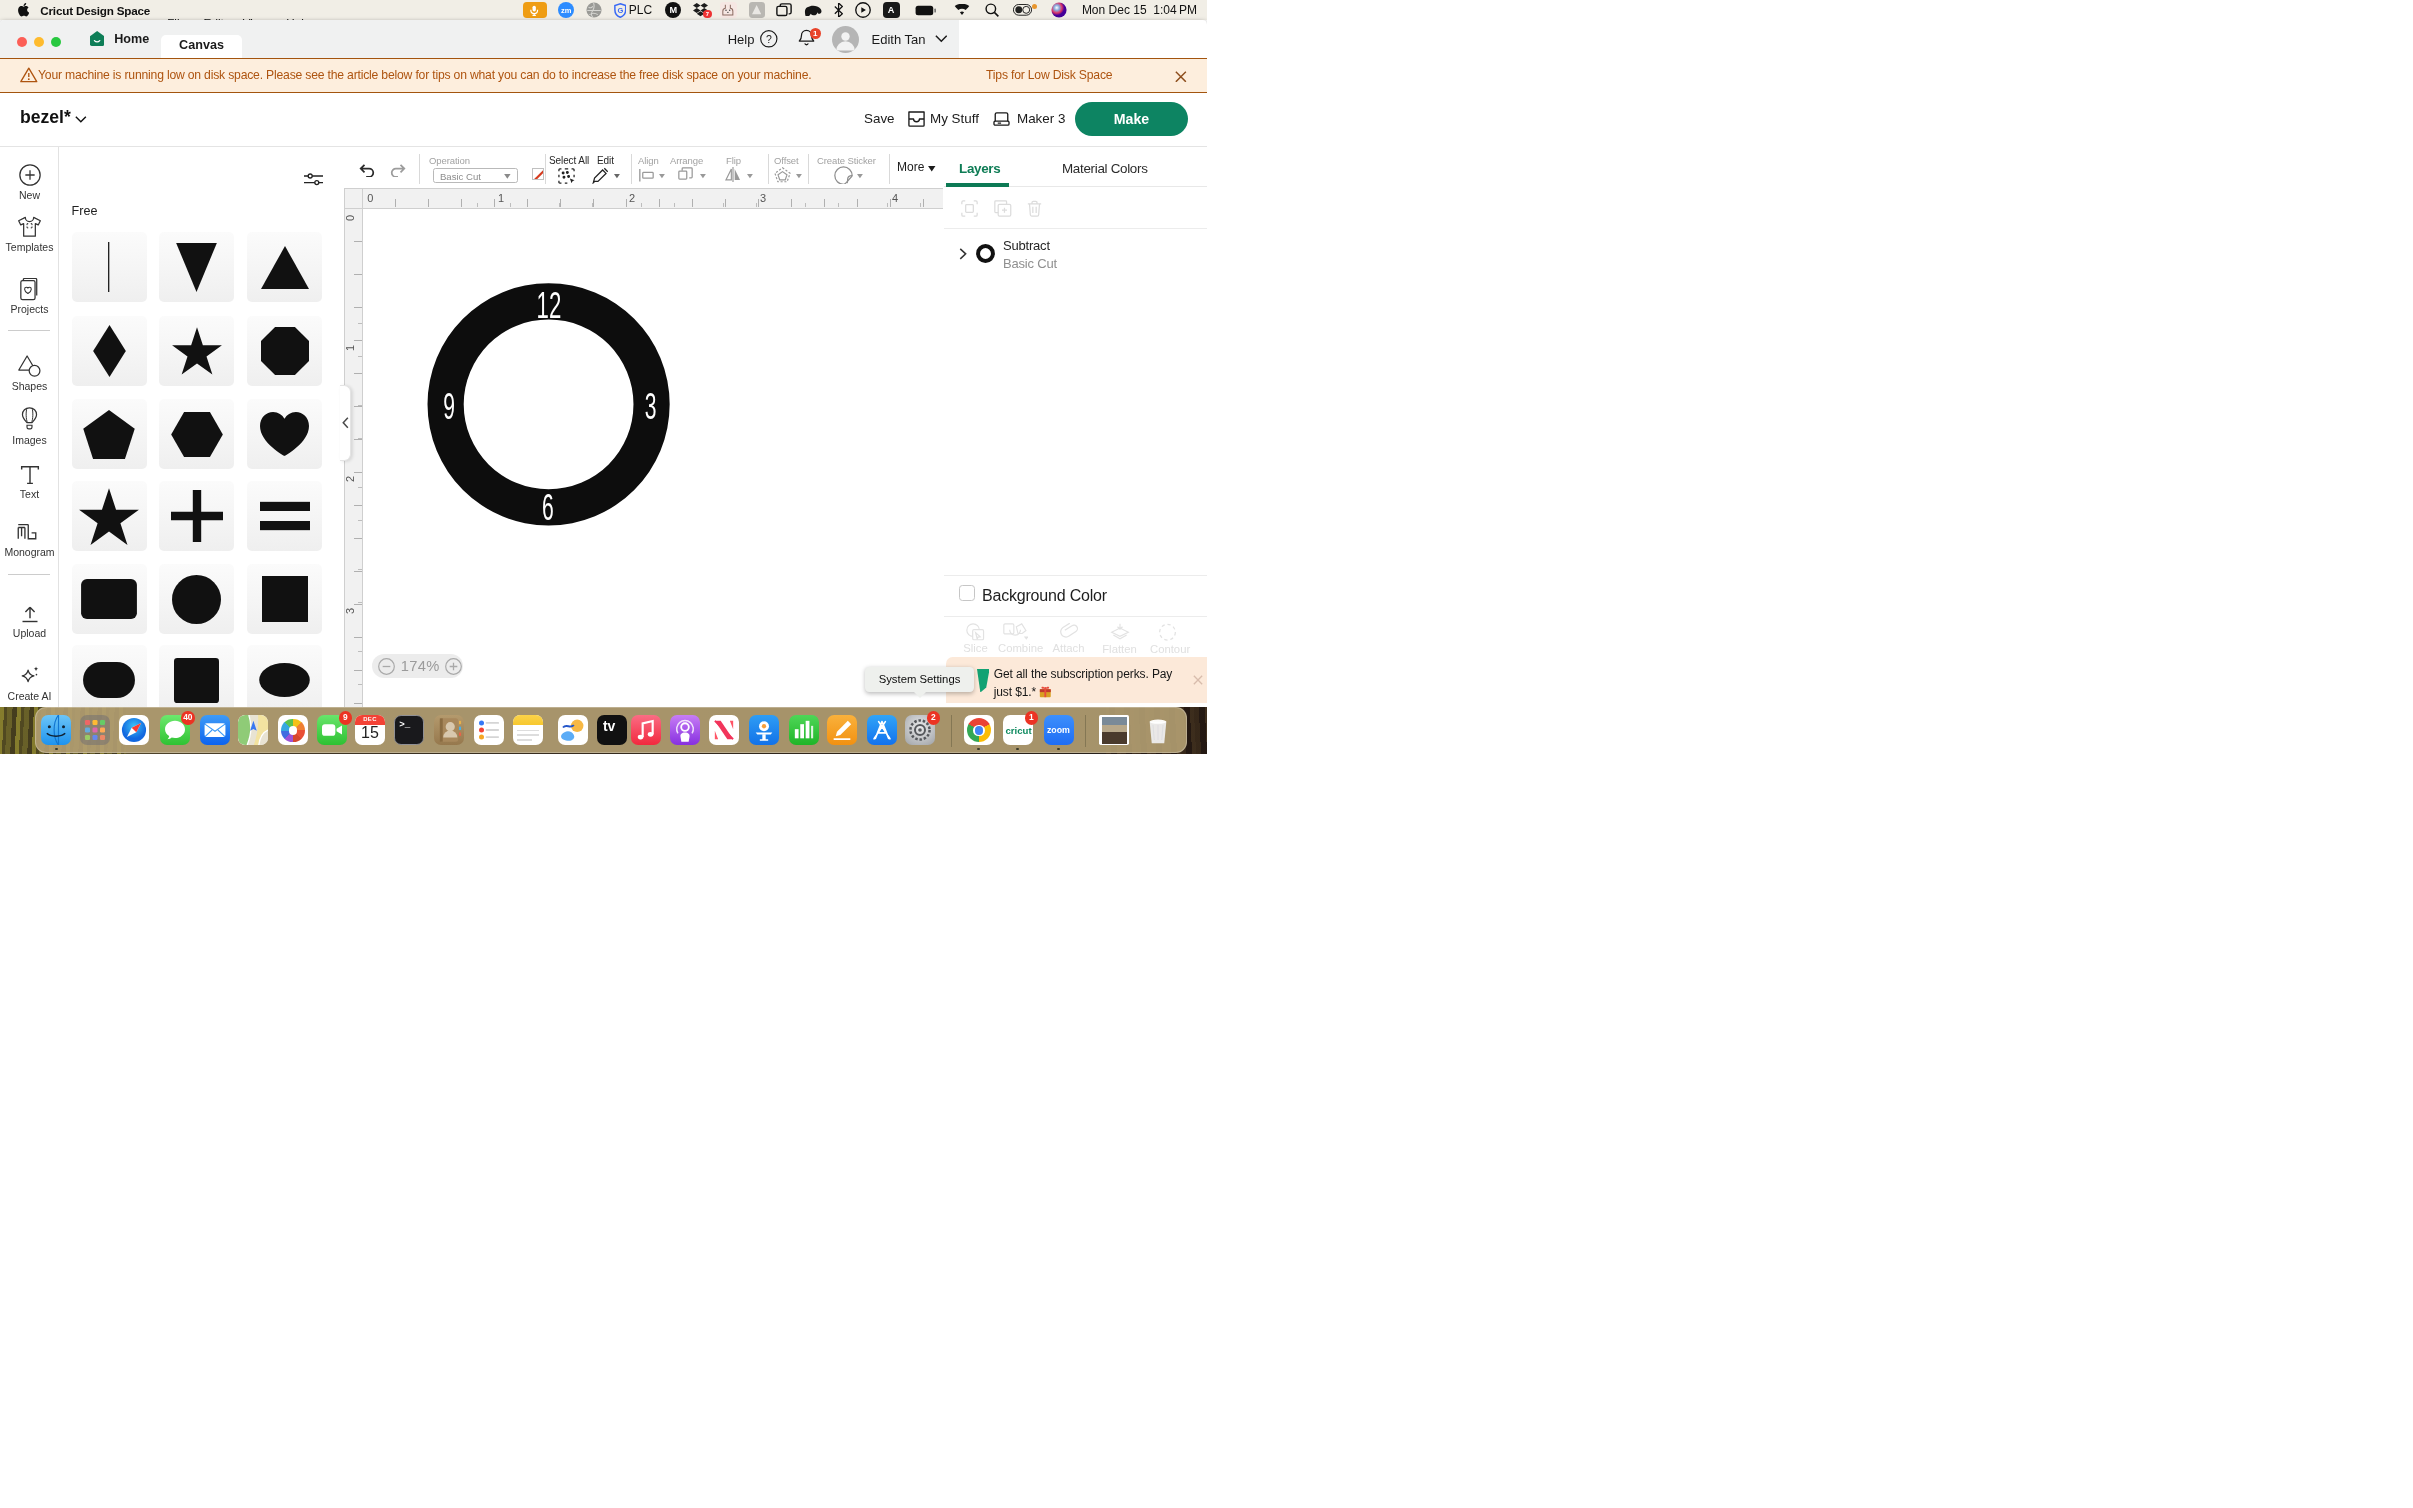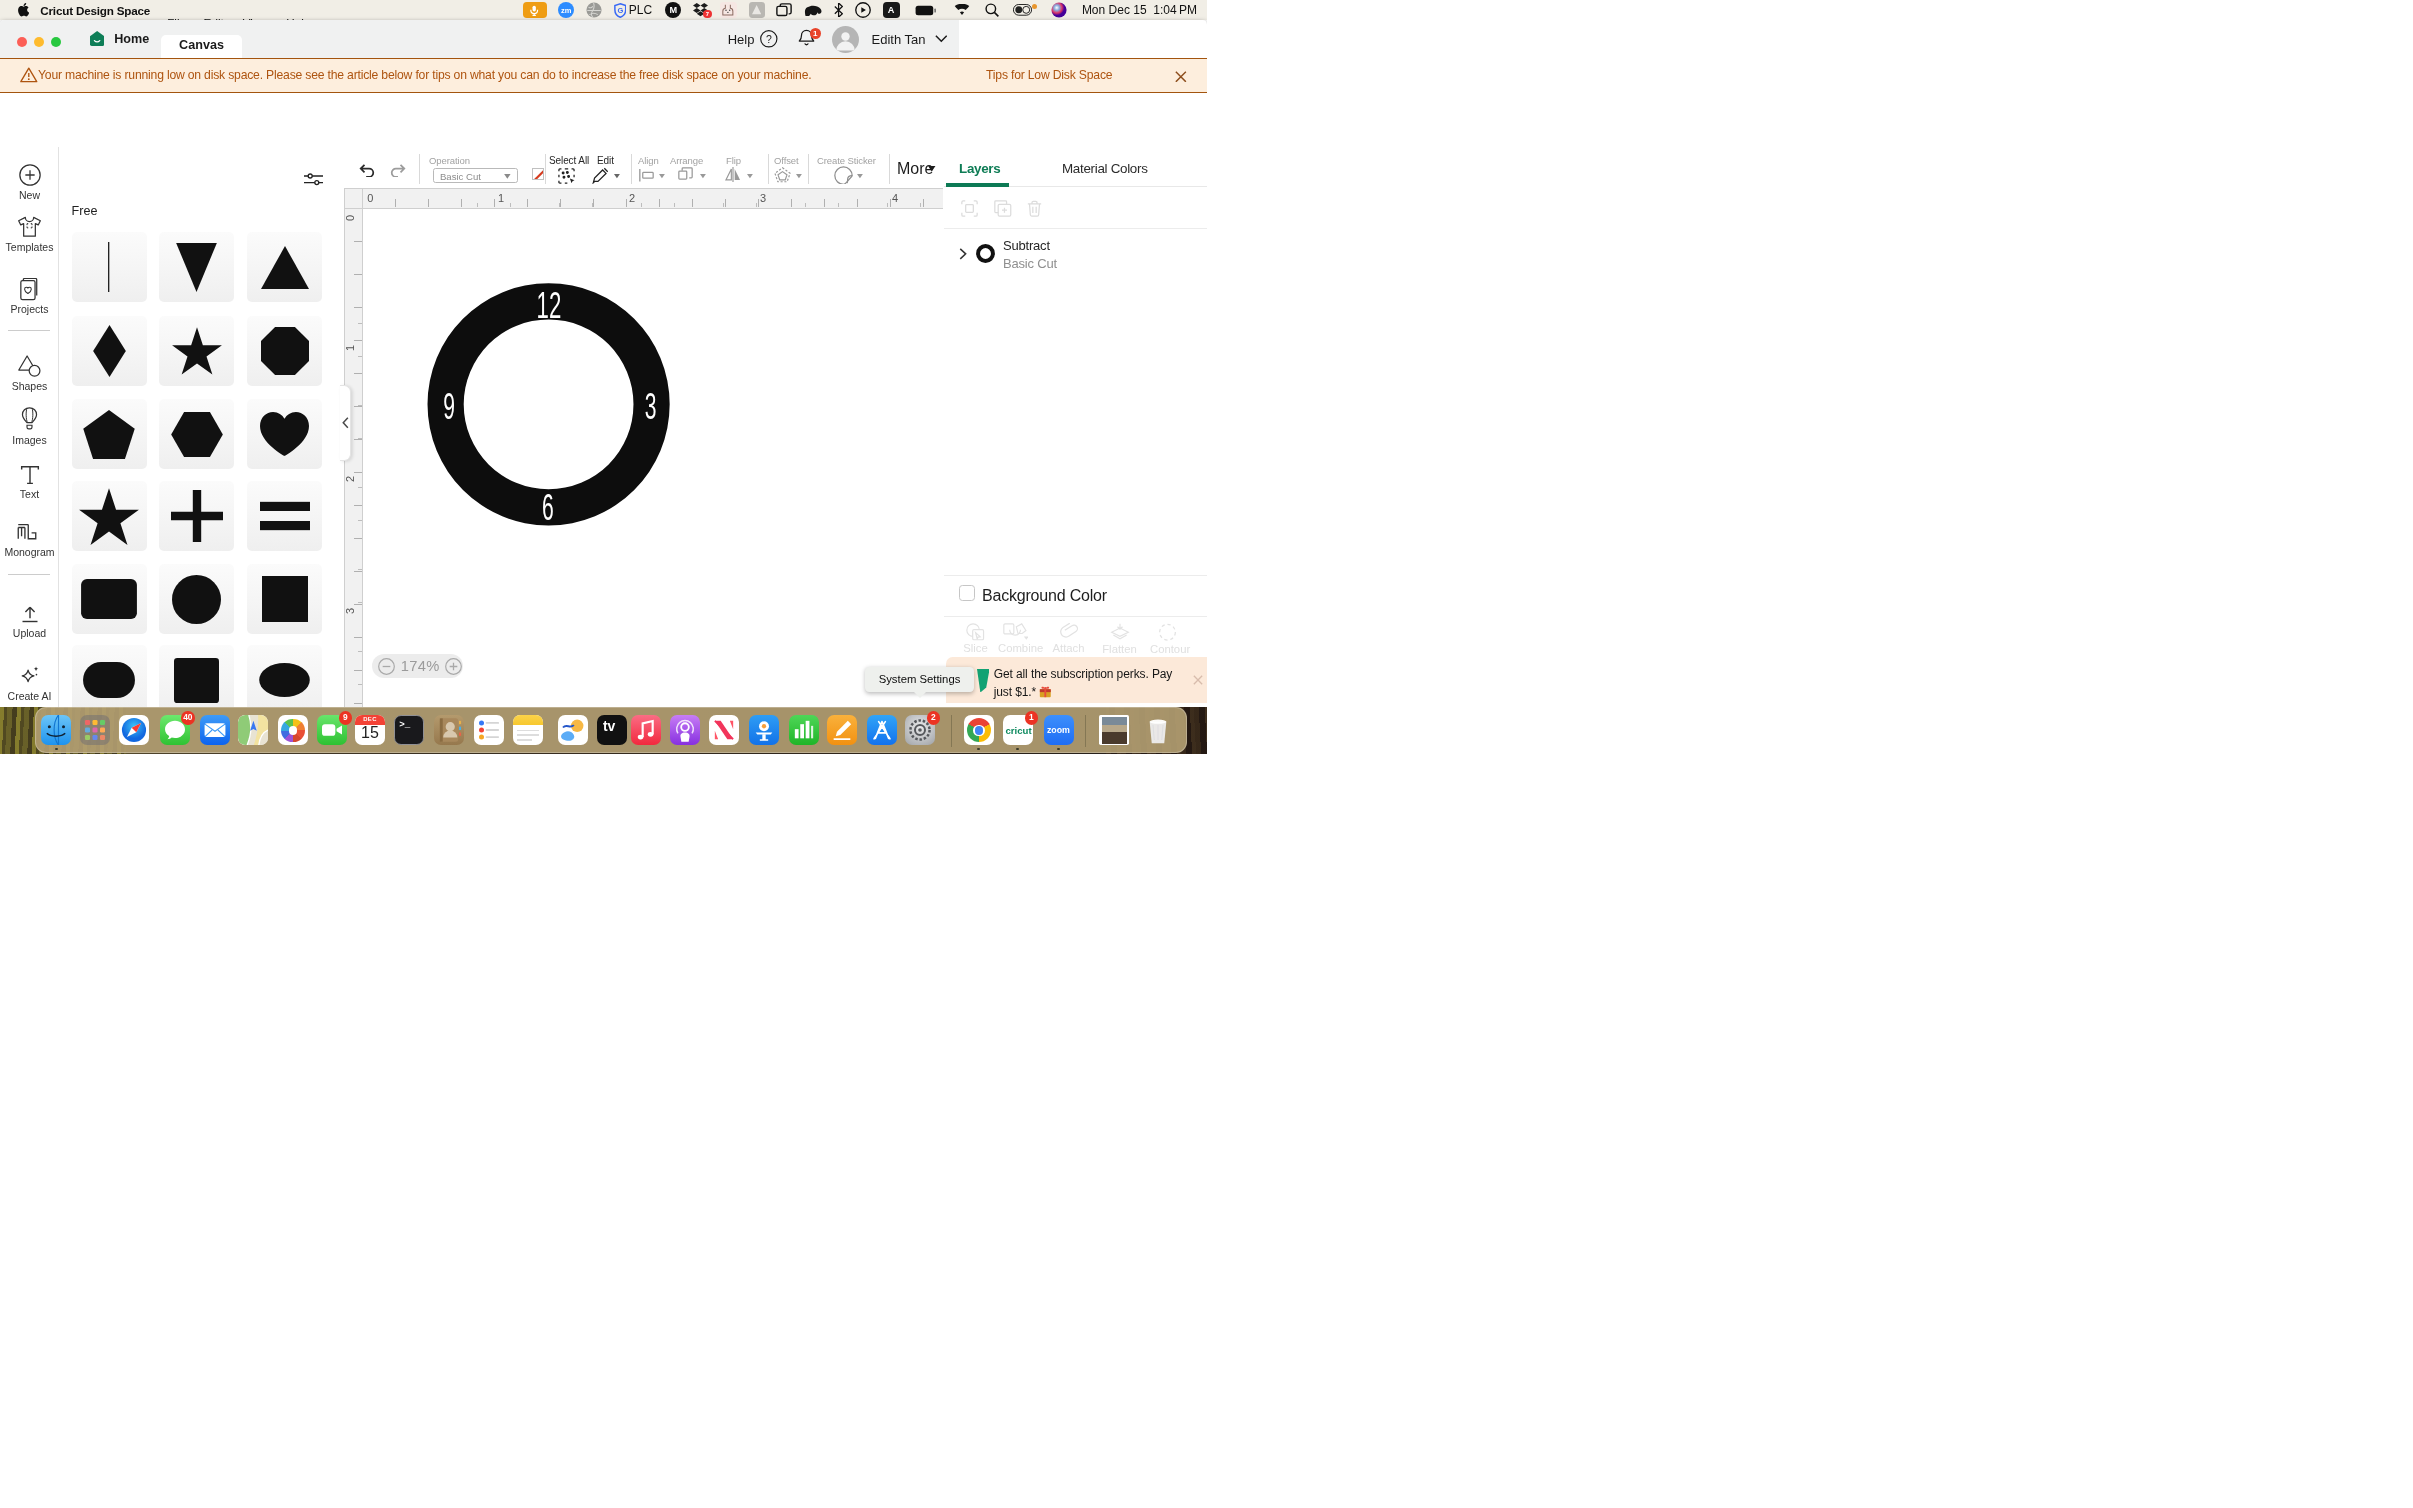--- a/index.html
+++ b/index.html
@@ -242,20 +242,38 @@
         <path d="M10.5 1.4 20 17.5H1z" fill="none" stroke="#ae5410" stroke-width="1.6" stroke-linejoin="round"></path>
         <path d="M10.5 7v5" stroke="#ae5410" stroke-width="1.6"></path>
         <circle cx="10.5" cy="14.5" r="1.1" fill="#ae5410"></circle>
       </svg>
     <span style="position:absolute;left:38px;top:9.2px;">Your machine is running low on disk space. Please see the article below for tips on what you can do to increase the free disk space on your machine.</span>
     <span style="position:absolute;left:986px;top:9.2px;">Tips for Low Disk Space</span>
     <svg style="position:absolute;left:1175px;top:11.7px;" width="11.7" height="11.7" viewBox="0 0 14 14">
         <path d="M1 1l12 12M13 1 1 13" stroke="#8d4d1c" stroke-width="1.7"></path>
       </svg>
   </div>
+  <div id="projectbar">
+    <span style="position:absolute;left:20px;top:14.2px;font-size:17.6px;font-weight:bold;color:#111;">bezel*</span>
+    <svg style="position:absolute;left:75px;top:22.6px;" width="11.7px" height="7.5" viewBox="0 0 14 9">
+        <path d="M1 1l6 6 6-6" stroke="#111" stroke-width="1.7" fill="none"></path>
+      </svg>
+    <span style="position:absolute;left:864px;top:18.4px;font-size:13.4px;color:#1a1a1a;">Save</span>
+    <svg style="position:absolute;left:908px;top:18.4px;" width="17" height="16" viewBox="0 0 20 19">
+        <path d="M1 1.2h18V17a1 1 0 0 1-1 1H2a1 1 0 0 1-1-1z M1 9.5h5.5c0 2 1.3 3.3 3.5 3.3s3.5-1.3 3.5-3.3H19" fill="none" stroke="#1a1a1a" stroke-width="1.6" stroke-linejoin="round"></path>
+      </svg>
+    <span style="position:absolute;left:930px;top:18.4px;font-size:13.4px;color:#1a1a1a;">My Stuff</span>
+    <svg style="position:absolute;left:993px;top:19px;" width="17" height="14.2" viewBox="0 0 20 17">
+        <path d="M2.5 11V2.8A1.8 1.8 0 0 1 4.3 1h11.4a1.8 1.8 0 0 1 1.8 1.8V11" fill="none" stroke="#1a1a1a" stroke-width="1.6"></path>
+        <rect x="1" y="11" width="18" height="4.8" rx="1.4" fill="none" stroke="#1a1a1a" stroke-width="1.6"></rect>
+        <path d="M5.5 13.4h4" stroke="#1a1a1a" stroke-width="1.4"></path>
+      </svg>
+    <span style="position:absolute;left:1017px;top:18.4px;font-size:13.4px;color:#1a1a1a;">Maker 3</span>
+    <div id="makebtn">Make</div>
+  </div>
   <div id="content">
     <div id="sidebar">
       <div class="sbitem" style="top:17px;">
         <svg width="22" height="22" viewBox="0 0 26 26">
             <circle cx="13" cy="13" r="12" fill="none" stroke="#333" stroke-width="1.5"></circle>
             <path d="M13 7.5v11M7.5 13h11" stroke="#333" stroke-width="1.5"></path>
           </svg>
         New
       </div>
       <div class="sbitem" style="top:69px;">
@@ -498,21 +516,21 @@
         <div class="tdiv" style="left:467px;"></div>
         <span class="lab" style="left:476px;">Create Sticker</span>
         <svg style="position:absolute;left:493px;top:19px;" width="19" height="18.4" viewBox="0 0 23 22">
             <path d="M11.5 1a10.5 10.5 0 1 0 0 21c1.5 0 4-2.5 5.5-4.5S21.8 13 22 11.5A10.5 10.5 0 0 0 11.5 1z" fill="none" stroke="#8f8f8f" stroke-width="1.5"></path>
             <path d="M22 11.5c-2 0-5.5 1-5.5 4.5 0 2-.5 4.5-.5 4.5" fill="none" stroke="#8f8f8f" stroke-width="1.5"></path>
           </svg>
         <svg style="position:absolute;left:516px;top:27px;" width="5.9" height="4.6" viewBox="0 0 9 7">
             <path d="M0 0h9L4.5 6.5z" fill="#999"></path>
           </svg>
         <div class="tdiv" style="left:548px;"></div>
-        <span style="position:absolute;left:556px;top:13.4px;font-size:16px;color:#1c1c1c;">More</span>
+        <span style="position:absolute;left:556px;top:13.4px;font-size:12px;color:#1c1c1c;">More</span>
         <svg style="position:absolute;left:587px;top:19px;" width="7.5" height="5.9" viewBox="0 0 10 8">
             <path d="M0 0h10L5 7.5z" fill="#1c1c1c"></path>
           </svg>
       </div>
       <div id="rulcorner"></div>
       <div id="rulerH">
         <span class="rnum" style="left:4.2px;top:2.5px;">0</span>
         <span class="rnum" style="left:135px;top:2.5px;">1</span>
         <span class="rnum" style="left:266px;top:2.5px;">2</span>
         <span class="rnum" style="left:397px;top:2.5px;">3</span>

